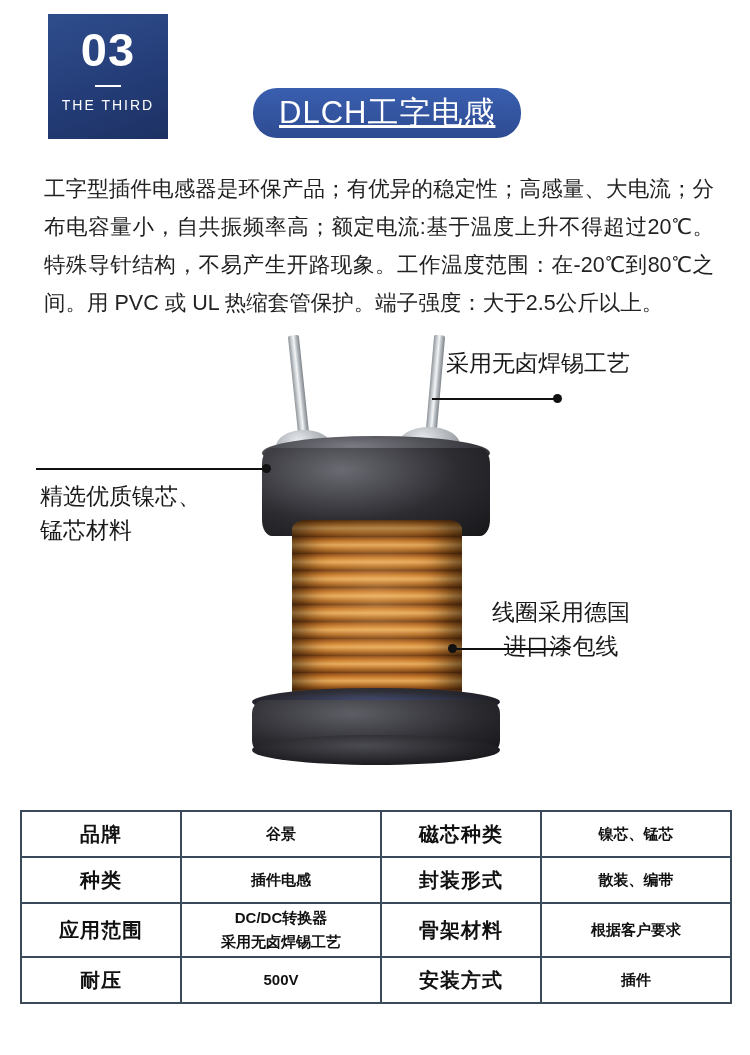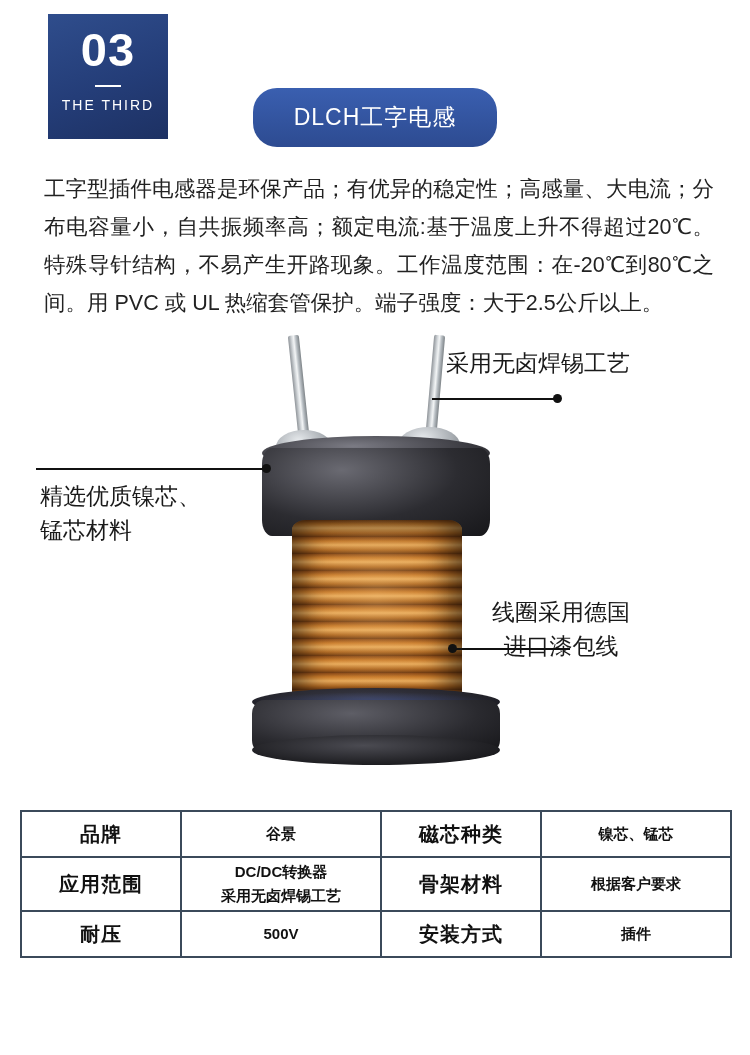--- a/index.html
+++ b/index.html
@@ -47,31 +47,32 @@
   }
   .numbox .sub {
     color: #ffffff;
     font-size: 14px;
     letter-spacing: 2px;
     text-align: right;
   }
   .titlepill {
     position: absolute;
     left: 253px; top: 88px;
-    height: 59px;
+    height: 50px;
     min-width: 244px;
     padding: 0 26px;
     border-radius: 24px;
     background: linear-gradient(180deg, #3a5fb0 0%, #2d4b91 100%);
     color: #ffffff;
-    font-size: 23px;
+    font-size: 31px;
     display: flex;
     align-items: center;
     justify-content: center;
     letter-spacing: 1px;
+    text-decoration: underline;
   }
 
   
   .intro {
     position: absolute;
     left: 44px; top: 170px;
     width: 670px;
     font-size: 21.5px;
     line-height: 38px;
     color: #222222;
@@ -264,20 +265,26 @@
           <col class="col-v1">
           <col class="col-k2">
           <col class="col-v2">
       </colgroup>
       <tbody>
         <tr>
           <td class="key">品牌</td>
           <td>谷景</td>
           <td class="key">磁芯种类</td>
           <td>镍芯、锰芯</td>
+        </tr>
+        <tr>
+          <td class="key">种类</td>
+          <td>插件电感</td>
+          <td class="key">封装形式</td>
+          <td>散装、编带</td>
         </tr>
         <tr>
           <td class="key">应用范围</td>
           <td class="two-line" style="white-space:pre-line;">DC/DC转换器
 采用无卤焊锡工艺</td>
           <td class="key">骨架材料</td>
           <td>根据客户要求</td>
         </tr>
         <tr>
           <td class="key">耐压</td>

